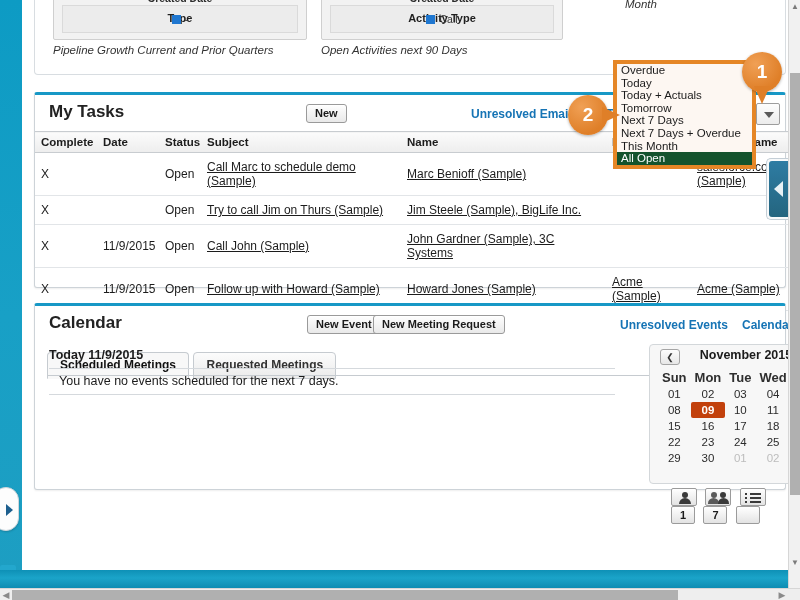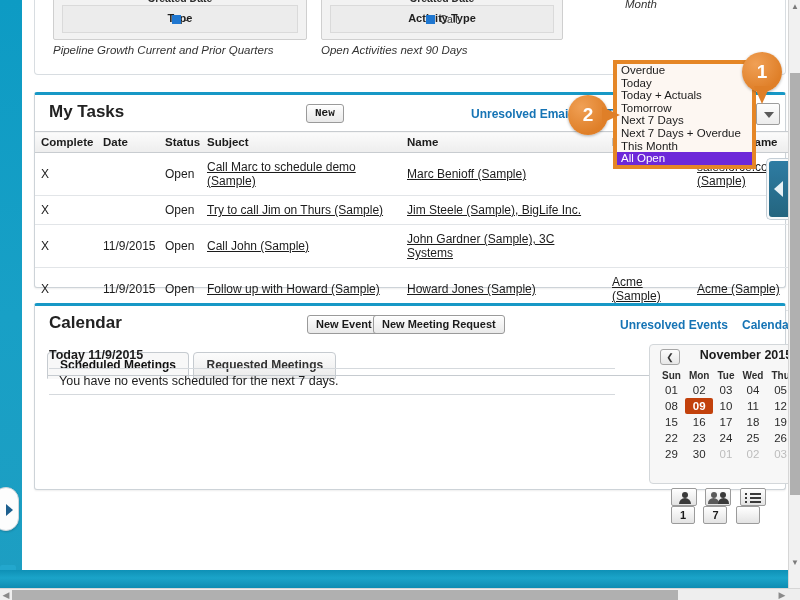--- a/index.html
+++ b/index.html
@@ -222,21 +222,21 @@
     border: 1px solid #a5a5a5; border-radius: 3px;
     font-size: 9px; line-height: 14px; text-align: center; color: #333;
     cursor: pointer;
   }
   .mc-month {
     position: absolute; left: 36px; top: 3px; width: 120px;
     text-align: center; font-size: 12.5px; font-weight: bold; color: #1b1b1b;
   }
   table.mc { border-collapse: collapse; margin: 0 0 0 8px; }
   table.mc th {
-    font-size: 10px; font-weight: bold; color: #2e2e2e;
+    font-size: 13px; font-weight: bold; color: #2e2e2e;
     padding: 1px 4px; text-align: center; width: 25px;
   }
   table.mc td {
     font-size: 11.5px; color: #2b2b2b; padding: 2px 4px;
     text-align: center; width: 25px;
   }
   table.mc td.dim { color: #bdbdbd; }
   table.mc td.sel {
     background: #c2410c; color: #ffffff; font-weight: bold; border-radius: 2px;
   }
@@ -289,21 +289,21 @@
   }
   .dropdown {
     position: absolute; left: 613px; top: 60px; width: 143px;
     background: #fdf7f2; border: 4px solid #e58626;
     z-index: 40;
   }
   .dd-item {
     font-size: 11.5px; color: #1b1b1b; padding: 0 4px;
     line-height: 12.6px; white-space: nowrap; cursor: pointer;
   }
-  .dd-item.sel { background: #6d28d9; color: #ffffff; }
+  .dd-item.sel { background: #14532d; color: #ffffff; }
 
   .badge {
     position: absolute; width: 40px; height: 40px; border-radius: 50%;
     background: radial-gradient(circle at 34% 30%, #f0a055, #df7f28 70%);
     color: #ffffff; font-size: 19px; font-weight: bold;
     text-align: center; line-height: 40px; z-index: 60;
     box-shadow: 0 1px 3px rgba(0,0,0,.3);
   }
   .badge .tail {
     position: absolute; width: 0; height: 0;
@@ -361,21 +361,21 @@
         </div>
         <div class="dash-caption" style="left:0; top:54px;">Open Activities next 90 Days</div>
       </div>
 
       <div class="dash-caption-right">Actuals vs Quota - Current Month</div>
     </div>
 
     <div class="panel" style="left:12px; top:92px; width:752px; height:196px;">
       <div class="panel-head">
         <div class="panel-title">My Tasks</div>
-        <span class="btn" style="position:absolute;left:271px;top:9px;font-family:Liberation Mono, monospace;">New</span>
+        <span class="btn" style="position:absolute;left:271px;top:9px;">New</span>
         <span class="lnk" style="position:absolute;left:436px;top:12px;">Unresolved Emails and Tasks</span>
       </div>
 
       <table class="tasks">
         <thead>
           <tr>
             <th class="col-complete">Complete</th>
             <th class="col-date">Date</th>
             <th class="col-status">Status</th>
             <th class="col-subject">Subject</th>

